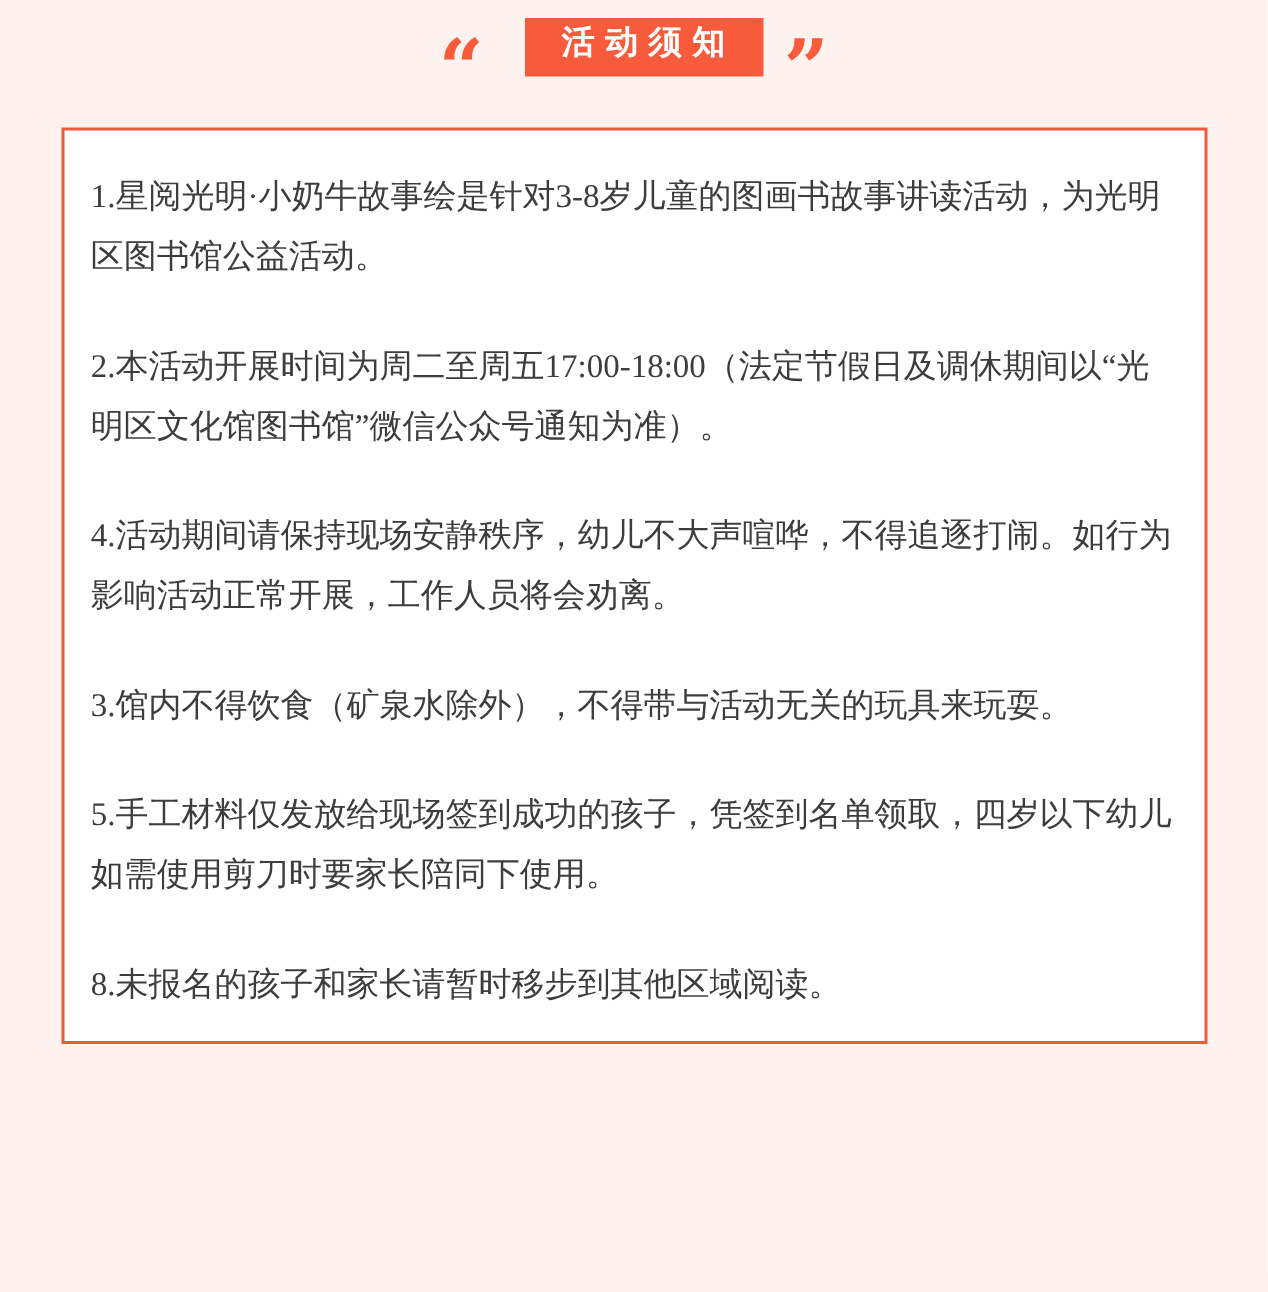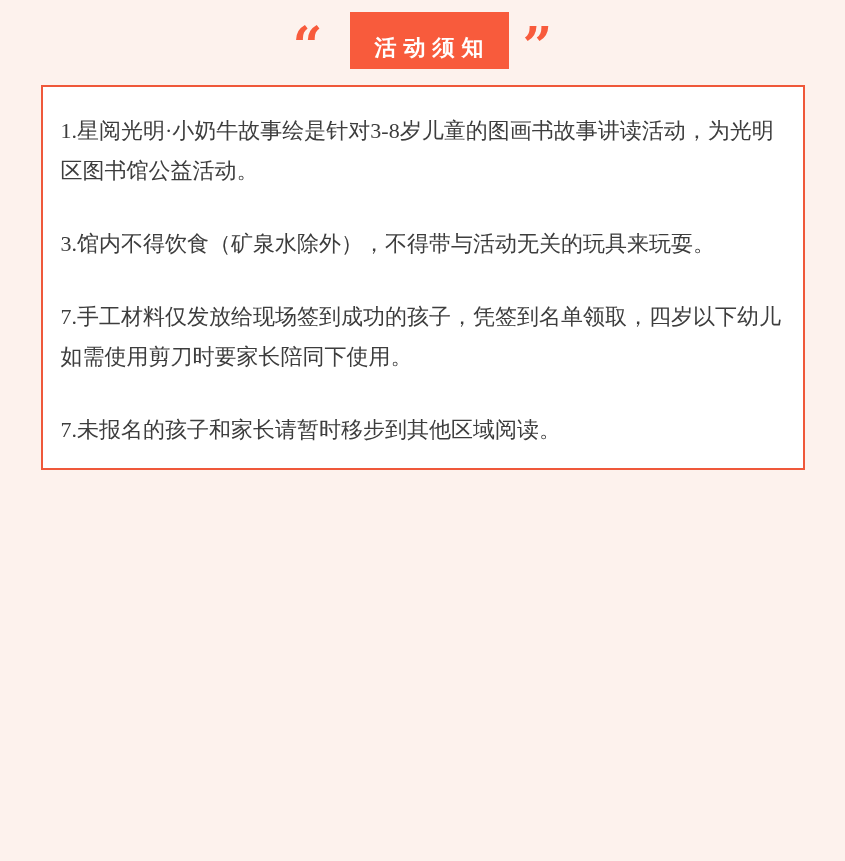--- a/index.html
+++ b/index.html
@@ -24,25 +24,25 @@
     font-weight: bold;
     font-size: 52px;
     line-height: 1;
     margin-top: 8px;
   }
   .quote.open  { margin-right: 27px; }
   .quote.close { margin-left: 14px; }
   .title-badge {
     background: #f85b3c;
     color: #ffffff;
-    font-family: Liberation Serif, serif;
+    font-family: Liberation Mono, monospace;
     font-weight: bold;
     font-size: 22px;
     letter-spacing: 7px;
-    padding: 24px 18px 10px 25px;
+    padding: 6px 18px 10px 25px;
     min-width: 147px;
     text-align: left;
     line-height: 23px;
   }
   .notice-box {
     width: 764px;
     margin: 30px auto 4px;
     background: #ffffff;
     border: 2px solid #ef583a;
     padding: 24px 20px 18px 18px;
@@ -62,16 +62,18 @@
 <div class="header">
   <span class="quote open">“</span>
   <div class="title-badge">
     <span>活动须知</span>
   </div>
   <span class="quote close">”</span>
 </div>
 
 <div class="notice-box">
   <p>1.星阅光明·小奶牛故事绘是针对3-8岁儿童的图画书故事讲读活动，为光明区图书馆公益活动。</p>
+  <p>2.本活动开展时间为周二至周五17:00-18:00（法定节假日及调休期间以“光明区文化馆图书馆”微信公众号通知为准）。</p>
+  <p>4.活动期间请保持现场安静秩序，幼儿不大声喧哗，不得追逐打闹。如行为影响活动正常开展，工作人员将会劝离。</p>
   <p>3.馆内不得饮食（矿泉水除外），不得带与活动无关的玩具来玩耍。</p>
-  <p>7.手工材料仅发放给现场签到成功的孩子，凭签到名单领取，四岁以下幼儿如需使用剪刀时要家长陪同下使用。</p>
-  <p>7.未报名的孩子和家长请暂时移步到其他区域阅读。</p>
+  <p>5.手工材料仅发放给现场签到成功的孩子，凭签到名单领取，四岁以下幼儿如需使用剪刀时要家长陪同下使用。</p>
+  <p>8.未报名的孩子和家长请暂时移步到其他区域阅读。</p>
 </div>
 
 </body></html>

